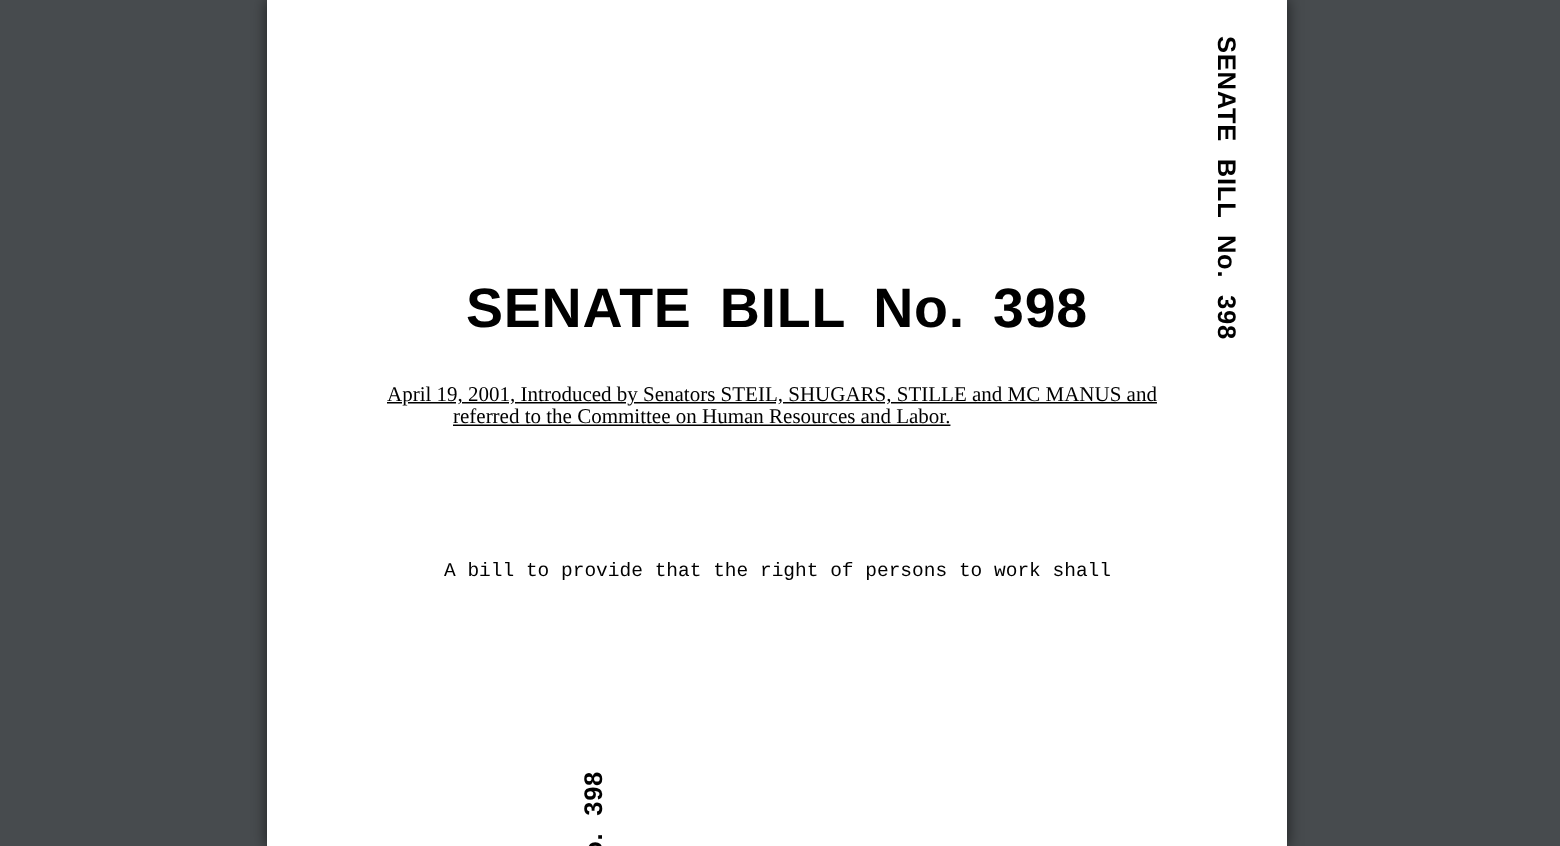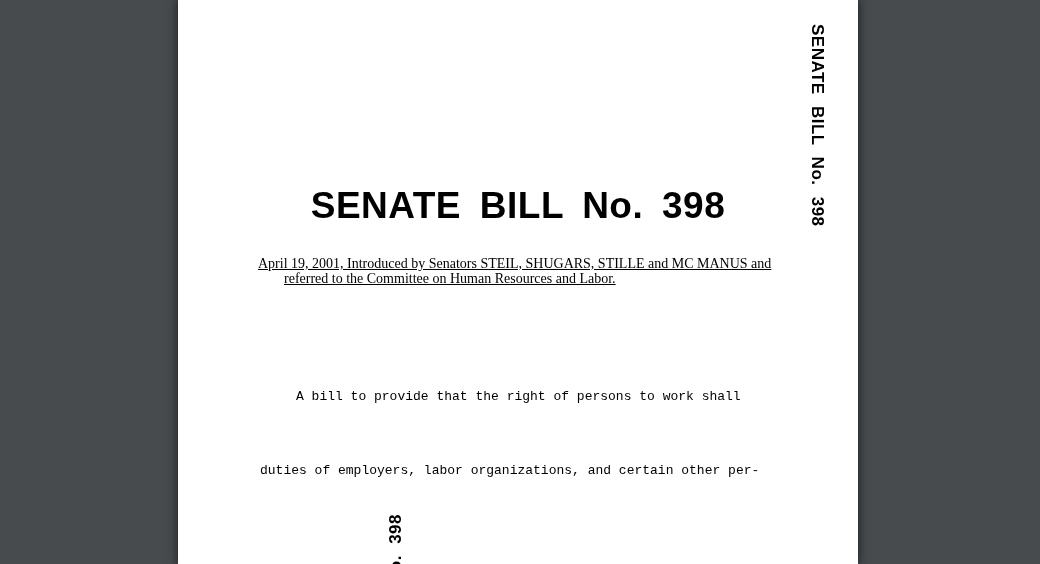--- a/index.html
+++ b/index.html
@@ -48,35 +48,34 @@
     top: 256px;
     left: 80px;
     width: 520px;
     font-family: "Liberation Serif", serif;
     font-size: 14px;
     line-height: 15px;
     white-space: nowrap;
     text-decoration: underline;
   }
   .intro .cont {
-    margin-left: 26px;
+    margin-left: 44px;
   }
   .body-text {
     position: absolute;
     top: 320px;
     left: 82px;
     width: 560px;
     font-family: "Liberation Mono", monospace;
     font-size: 13px;
     line-height: 24.5px;
     white-space: pre;
   }
   .body-line.indent {
     text-indent: 36px;
-    margin-top: 16px;
   }
   .v-label {
     position: absolute;
     font-family: "Liberation Sans", sans-serif;
     font-weight: bold;
     font-size: 17px;
     line-height: 18px;
     word-spacing: 6px;
     letter-spacing: 0.5px;
     white-space: nowrap;
@@ -104,21 +103,20 @@
 
     <div class="doc-title">SENATE BILL No. 398</div>
 
     <div class="intro">
       <div>April 19, 2001, Introduced by Senators STEIL, SHUGARS, STILLE and MC MANUS and</div>
       <div class="cont">referred to the Committee on Human Resources and Labor.</div>
     </div>
 
     <div class="body-text">
       <div class="body-line indent">A bill to provide that the right of persons to work shall</div>
-      <div class="body-line">duties of employers, labor organizations, and certain other per-</div>
       
       
 
       
 
       
       
       
       
     </div>

